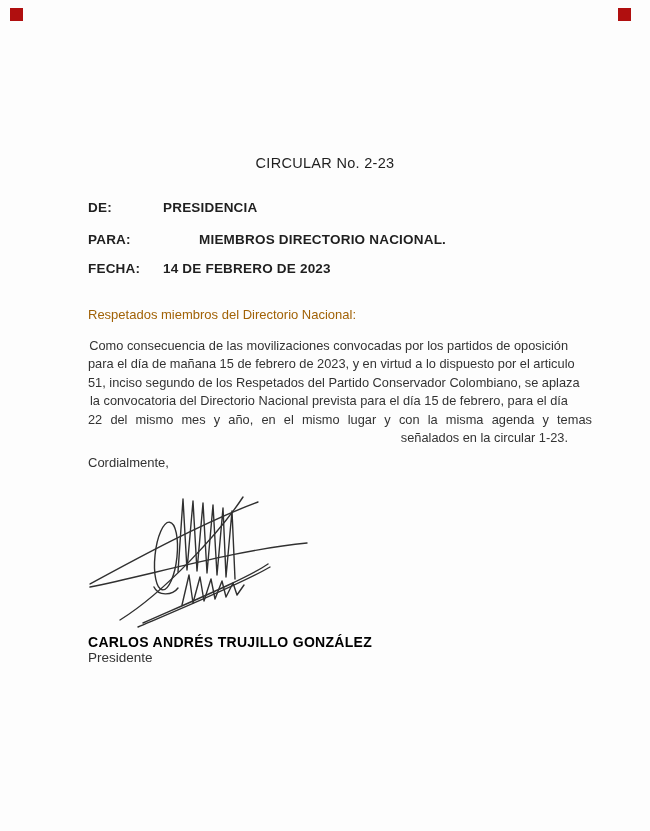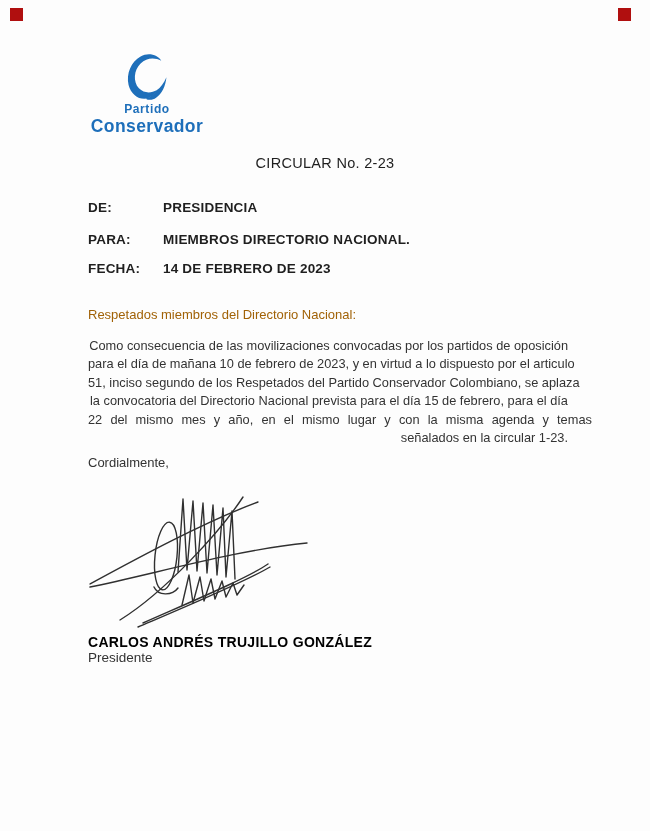--- a/index.html
+++ b/index.html
@@ -35,21 +35,21 @@
     position:absolute;left:0;top:155px;width:650px;text-align:center;
     font-weight:normal;font-size:14.5px;color:#1f1f1f;letter-spacing:0.3px;
   }
 
   .meta-row{
     position:absolute;left:88px;display:flex;
     font-weight:bold;font-size:13.5px;color:#1f1f1f;letter-spacing:0.2px;
   }
   .meta-row .label{width:75px;}
   .meta-row.r0{top:200px;}
-  .meta-row.r1{top:232px;}
+  .meta-row.r1{top:232px;gap:36px;}
   .meta-row.r2{top:261px;align-items:flex-end;}
 
   .salutation{
     position:absolute;left:88px;top:307px;font-size:13px;color:#a16207;
   }
   .paragraph{
     position:absolute;left:88px;top:337px;width:480px;
     font-size:12.8px;color:#333;line-height:18.4px;text-align:right;
   }
   .paragraph .pline{white-space:nowrap;}
@@ -69,49 +69,41 @@
   }
 </style>
 </head>
 <body>
 
 <div class="page">
 
   <div class="corner-mark left"></div>
   <div class="corner-mark right"></div>
 
-  <div class="logo">
-    <svg width="43" height="52" viewBox="0 0 50 58">
-      <path d="M41,9 C37,2 26,-1 17,4 C6,10 0,24 3,37 C6,49 17,56 27,52 C31,50 34,47 36,43 C29,47 21,47 15,41 C8,33 9,20 17,12 C24,5 34,5 41,9 Z" fill="#1e6fba"></path>
-      <path d="M36,43 C40,40 44,35 47,28 C46,38 42,47 35,52 C31,55 26,55 23,53 C28,52 33,47 36,43 Z" fill="#1e6fba"></path>
-    </svg>
-    <div class="partido">Partido</div>
-    <div class="conservador">Conservador</div>
-  </div>
 
   <div class="title">CIRCULAR No. 2-23</div>
 
   <div class="meta-row r0">
     <div class="label">DE:</div>
     <div class="value">PRESIDENCIA</div>
   </div>
   <div class="meta-row r1">
     <div class="label">PARA:</div>
     <div class="value">MIEMBROS DIRECTORIO NACIONAL.</div>
   </div>
   <div class="meta-row r2">
     <div class="label">FECHA:</div>
     <div class="value">14 DE FEBRERO DE 2023</div>
   </div>
 
   <div class="salutation">Respetados miembros del Directorio Nacional:</div>
 
   <div class="paragraph">
     <div class="pline">Como consecuencia de las movilizaciones convocadas por los partidos de oposición</div>
-    <div class="pline">para el día de mañana 10 de febrero de 2023, y en virtud a lo dispuesto por el articulo</div>
+    <div class="pline">para el día de mañana 15 de febrero de 2023, y en virtud a lo dispuesto por el articulo</div>
     <div class="pline">51, inciso segundo de los Respetados del Partido Conservador Colombiano, se aplaza</div>
     <div class="pline">la convocatoria del Directorio Nacional prevista para el día 15 de febrero, para el día</div>
     <div class="pline stretched">22 del mismo mes y año, en el mismo lugar y con la misma agenda y temas</div>
     <div class="pline">señalados en la circular 1-23.</div>
   </div>
 
   <div class="closing">Cordialmente,</div>
 
   <svg class="signature-svg" width="240" height="150" viewBox="0 0 240 150" fill="none" stroke="#303030" stroke-width="1.4" stroke-linecap="round" stroke-linejoin="round">
     <path d="M 12,98 C 58,73 126,36 180,16"></path>

